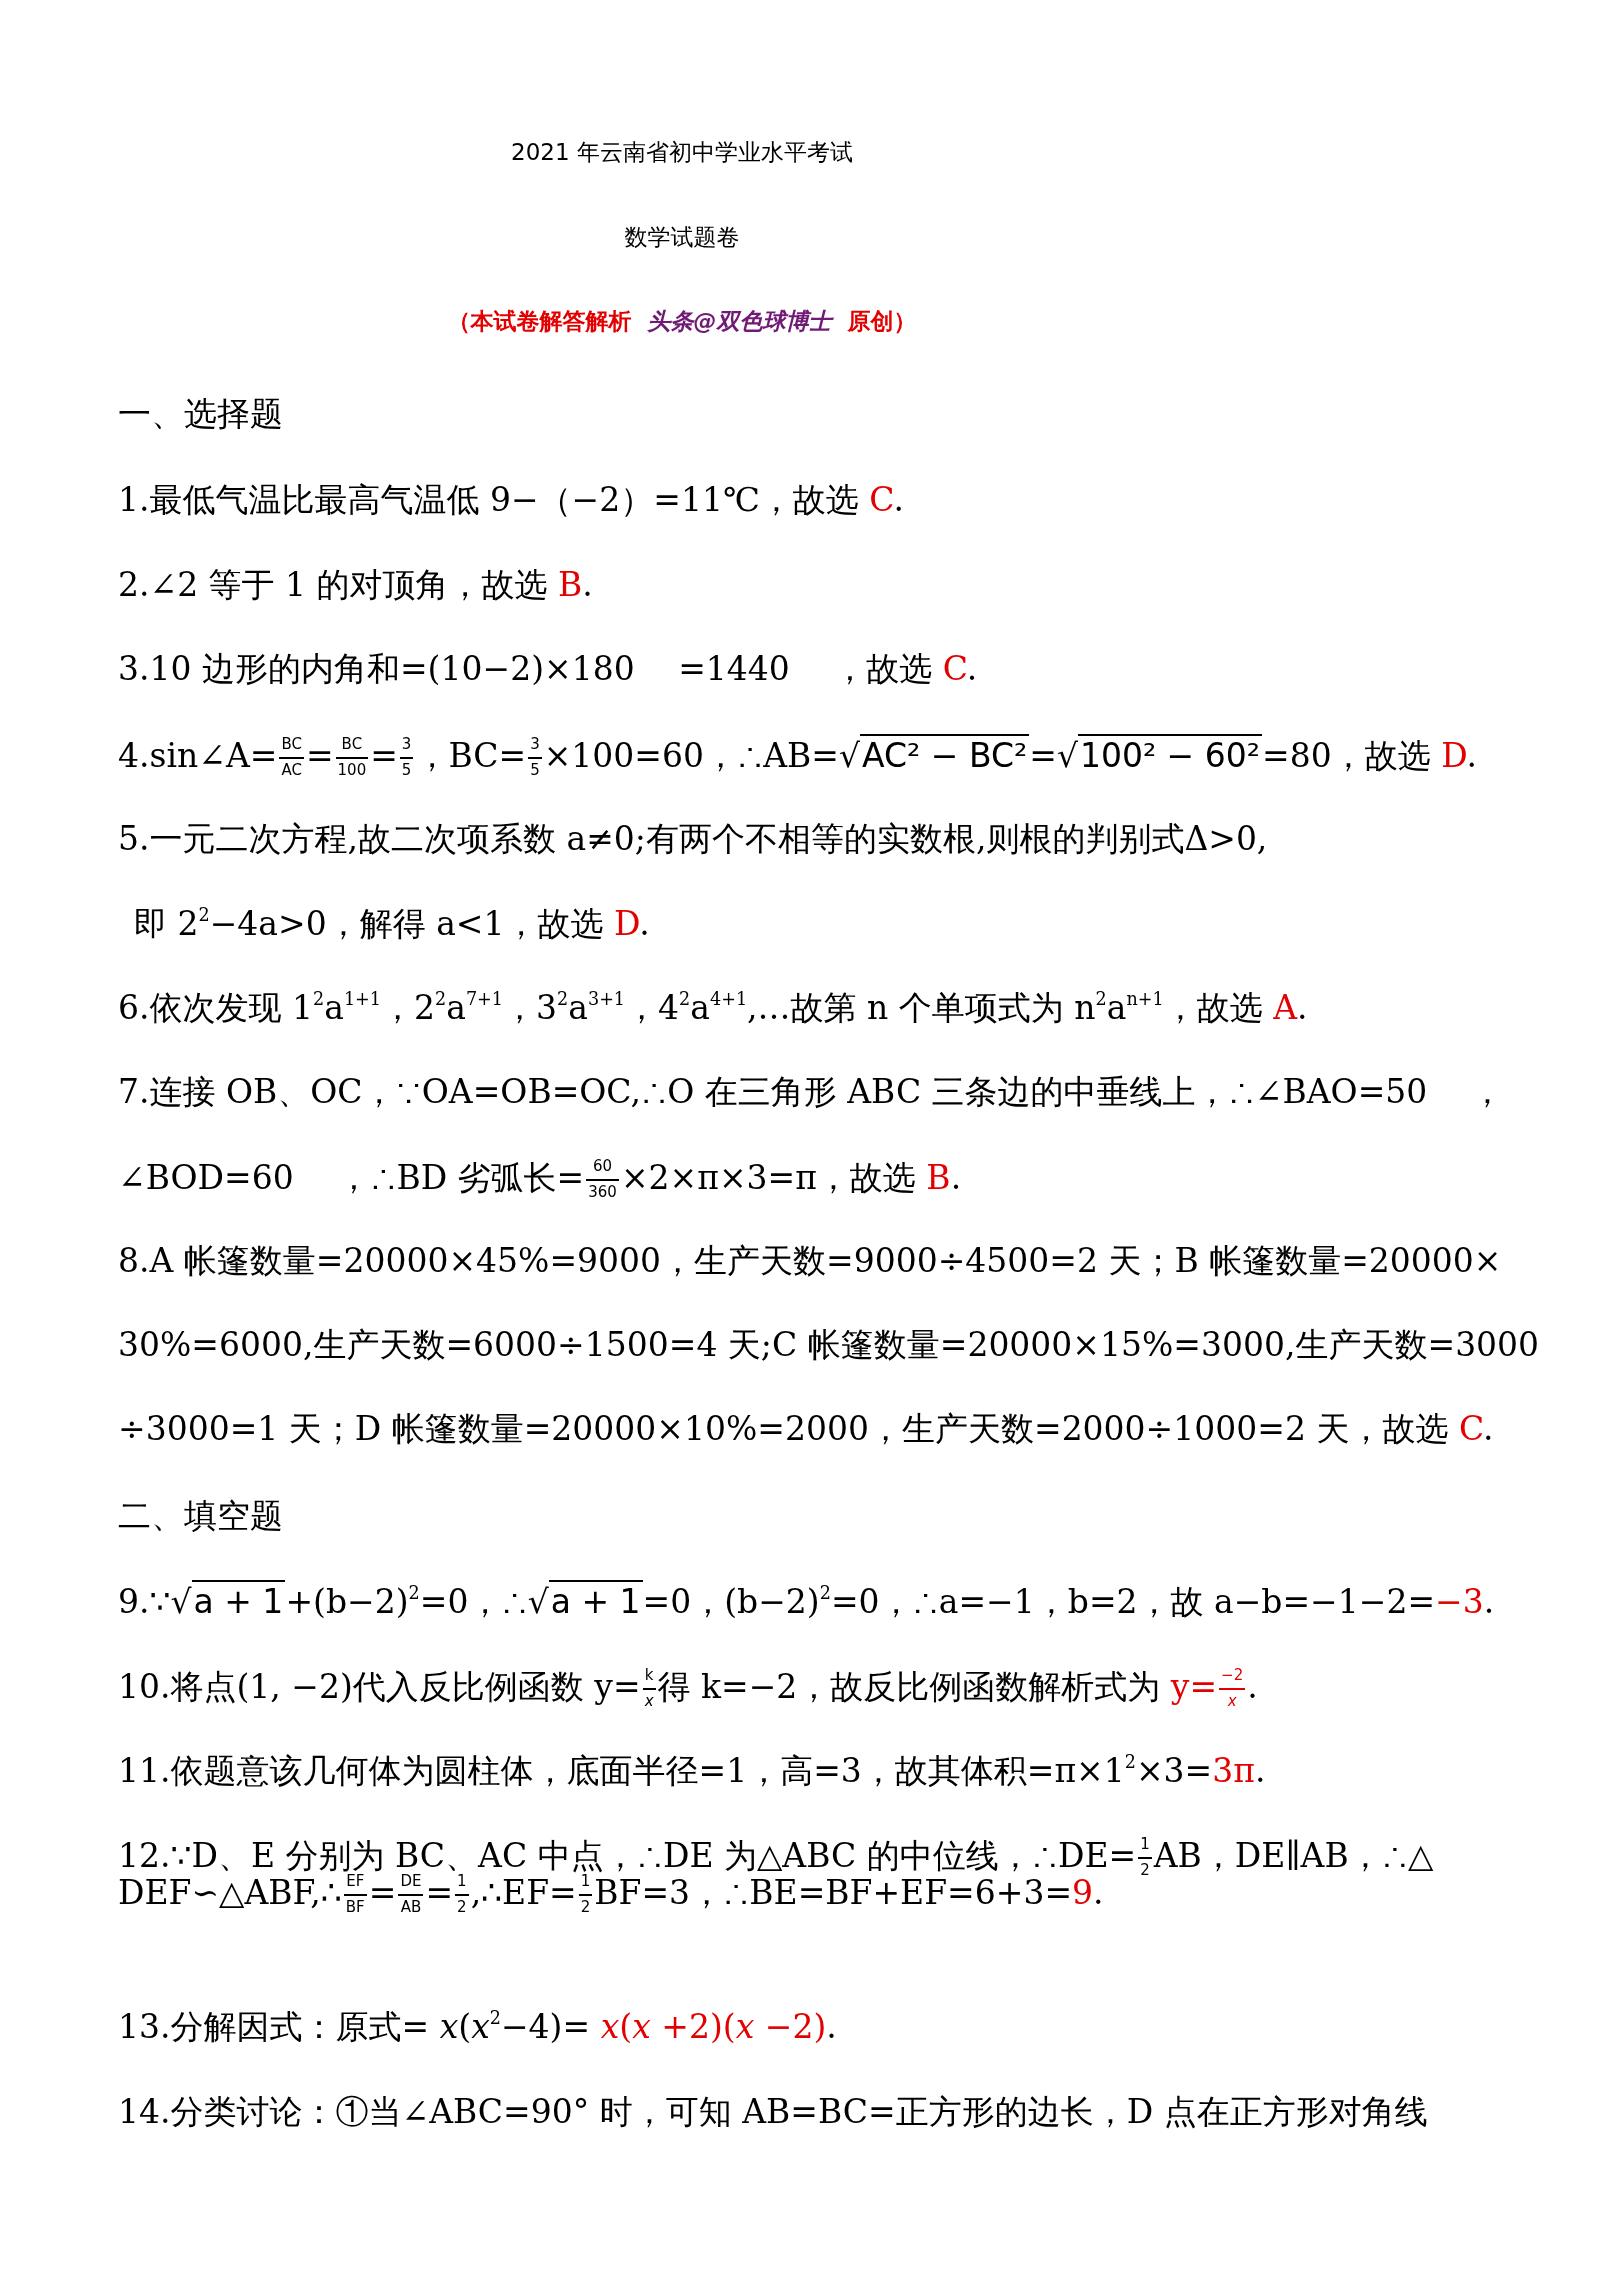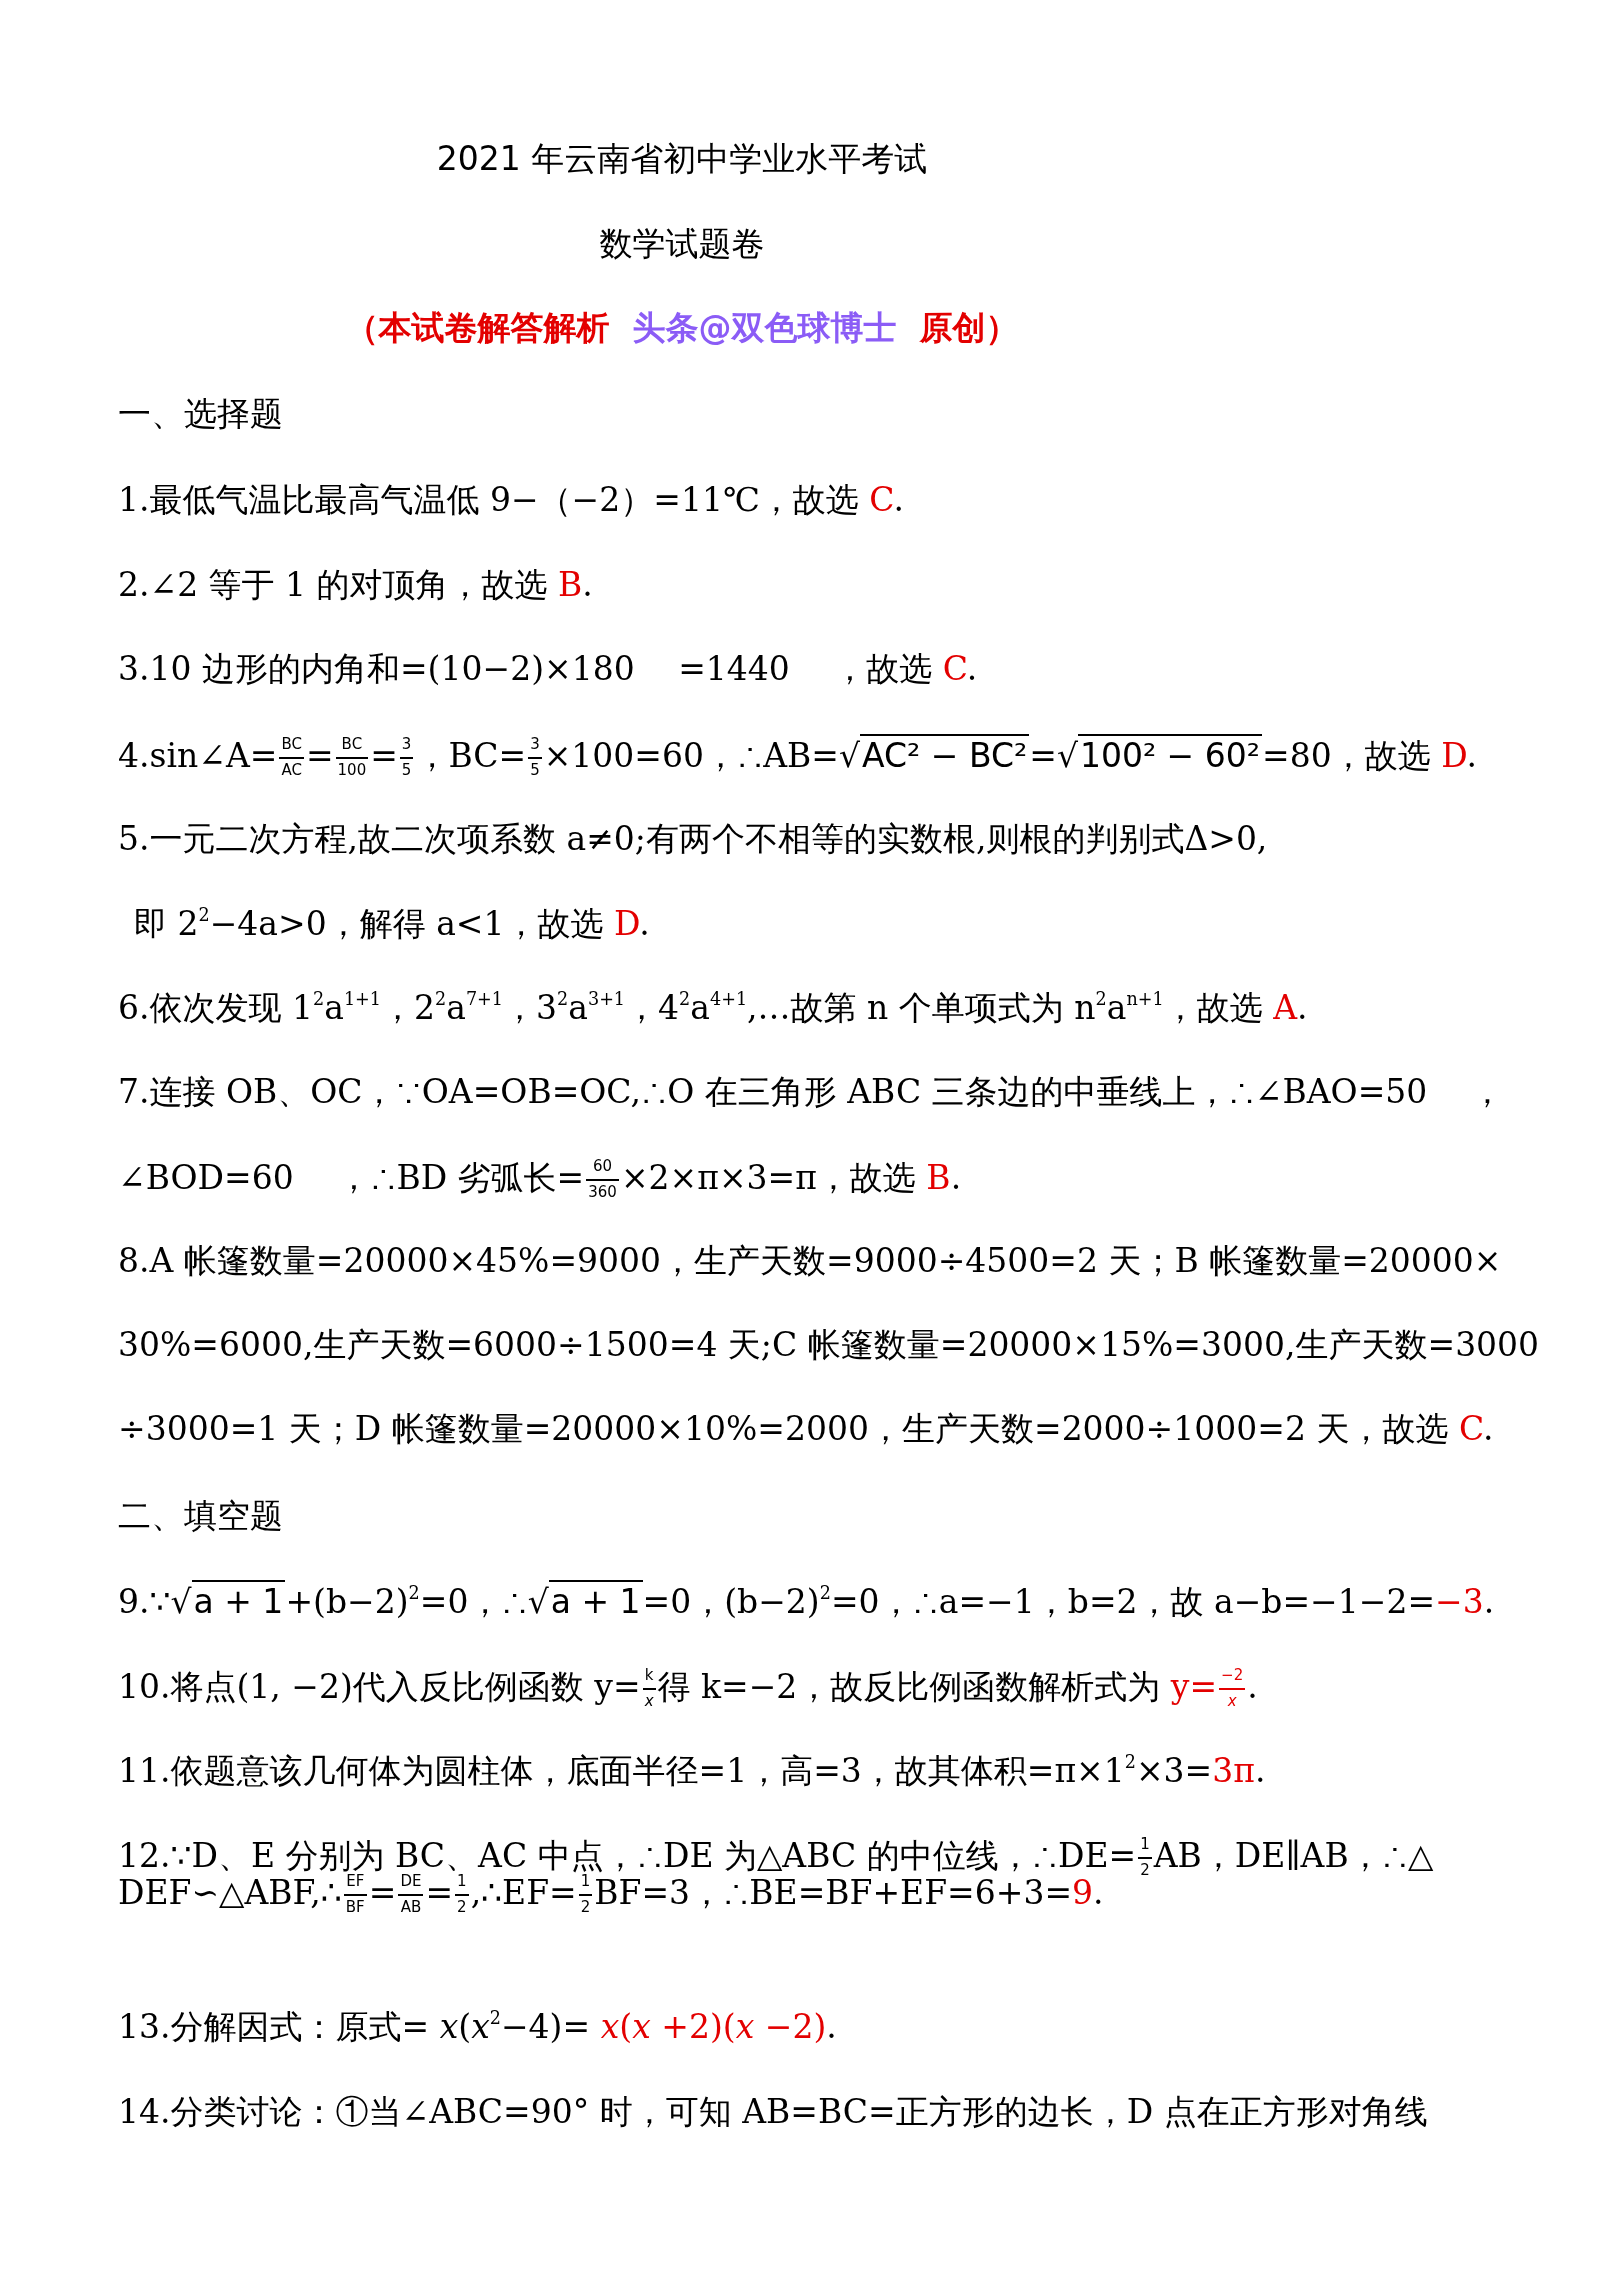--- a/index.html
+++ b/index.html
@@ -4,25 +4,25 @@
 <style>
   html, body { margin: 0; padding: 0; background: #ffffff; }
   body {
     width: 1621px; height: 2293px; position: relative; overflow: hidden;
     font-family: "DejaVu Serif", "Liberation Serif", serif;
     color: #000;
   }
   .title {
     position: absolute; left: 0; width: 1364px; text-align: center;
     font-family: "DejaVu Sans", "Liberation Sans", sans-serif;
-    font-size: 33px;
+    font-size: 23px;
   }
   .subtitle-line { font-weight: bold; }
   .red { color: #e30000; }
-  .green { color: #8b5cf6; }
+  .green { color: #701a75; font-style: italic; }
   .line {
     position: absolute; left: 118px; width: 1411px;
     font-size: 33px; line-height: 43px; white-space: nowrap;
     letter-spacing: 0px;
   }
   .frac {
     display: inline-block; vertical-align: middle; text-align: center;
     font-size: 15px; line-height: 23.5px; margin: 0 2px;
     font-family: "DejaVu Sans", "Liberation Sans", sans-serif;
   }

